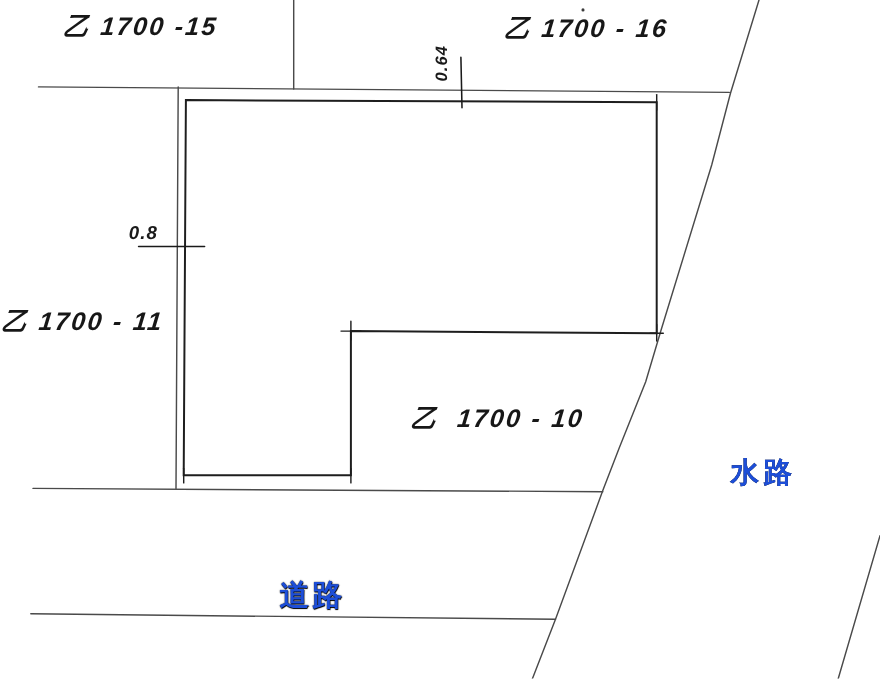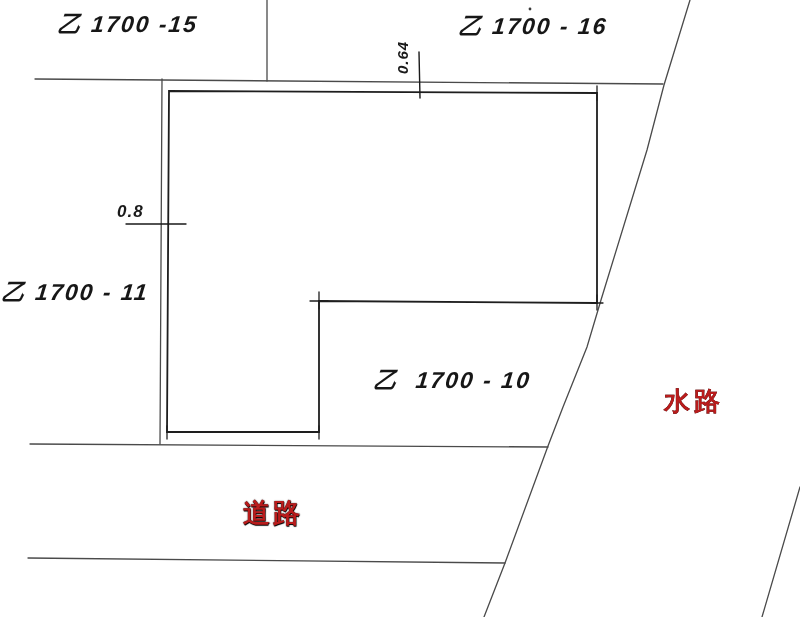--- a/index.html
+++ b/index.html
@@ -42,21 +42,22 @@
     letter-spacing: 1px;
     color: #1a1a1a;
   }
   .dim-label.vertical {
     transform: rotate(-90deg);
     transform-origin: center center;
     font-size: 15px;
   }
   .feature-label {
     font-weight: 700;
-    color: #b91c1c;
+    color: #1d4ed8;
+    margin-top: 28px;
   }
   .waterway {
     font-size: 26px;
     letter-spacing: 4px;
     text-shadow: 0 0 0.6px #000;
   }
   .road {
     font-size: 27px;
     font-weight: 900;
     letter-spacing: 3px;
@@ -107,15 +108,15 @@
   <div class="label parcel-label" style="left:2px; top:281px;">乙 1700 - 11</div>
 
   <div class="label parcel-label" style="left:374px; top:369px;">乙  1700 - 10</div>
 
   <div class="label dim-label" style="left:117px; top:203px;">0.8</div>
 
   <div class="label dim-label vertical" style="left:381px; top:50px; width:42px; text-align:center;">0.64</div>
 
   <div class="label feature-label waterway" style="left:664px; top:388px;">水路</div>
 
-  <div class="label feature-label road" style="left:243px; top:500px;">道路</div>
+  <div class="label feature-label road" style="left:254px; top:500px;">道路</div>
 
 </div>
 
 </body></html>

